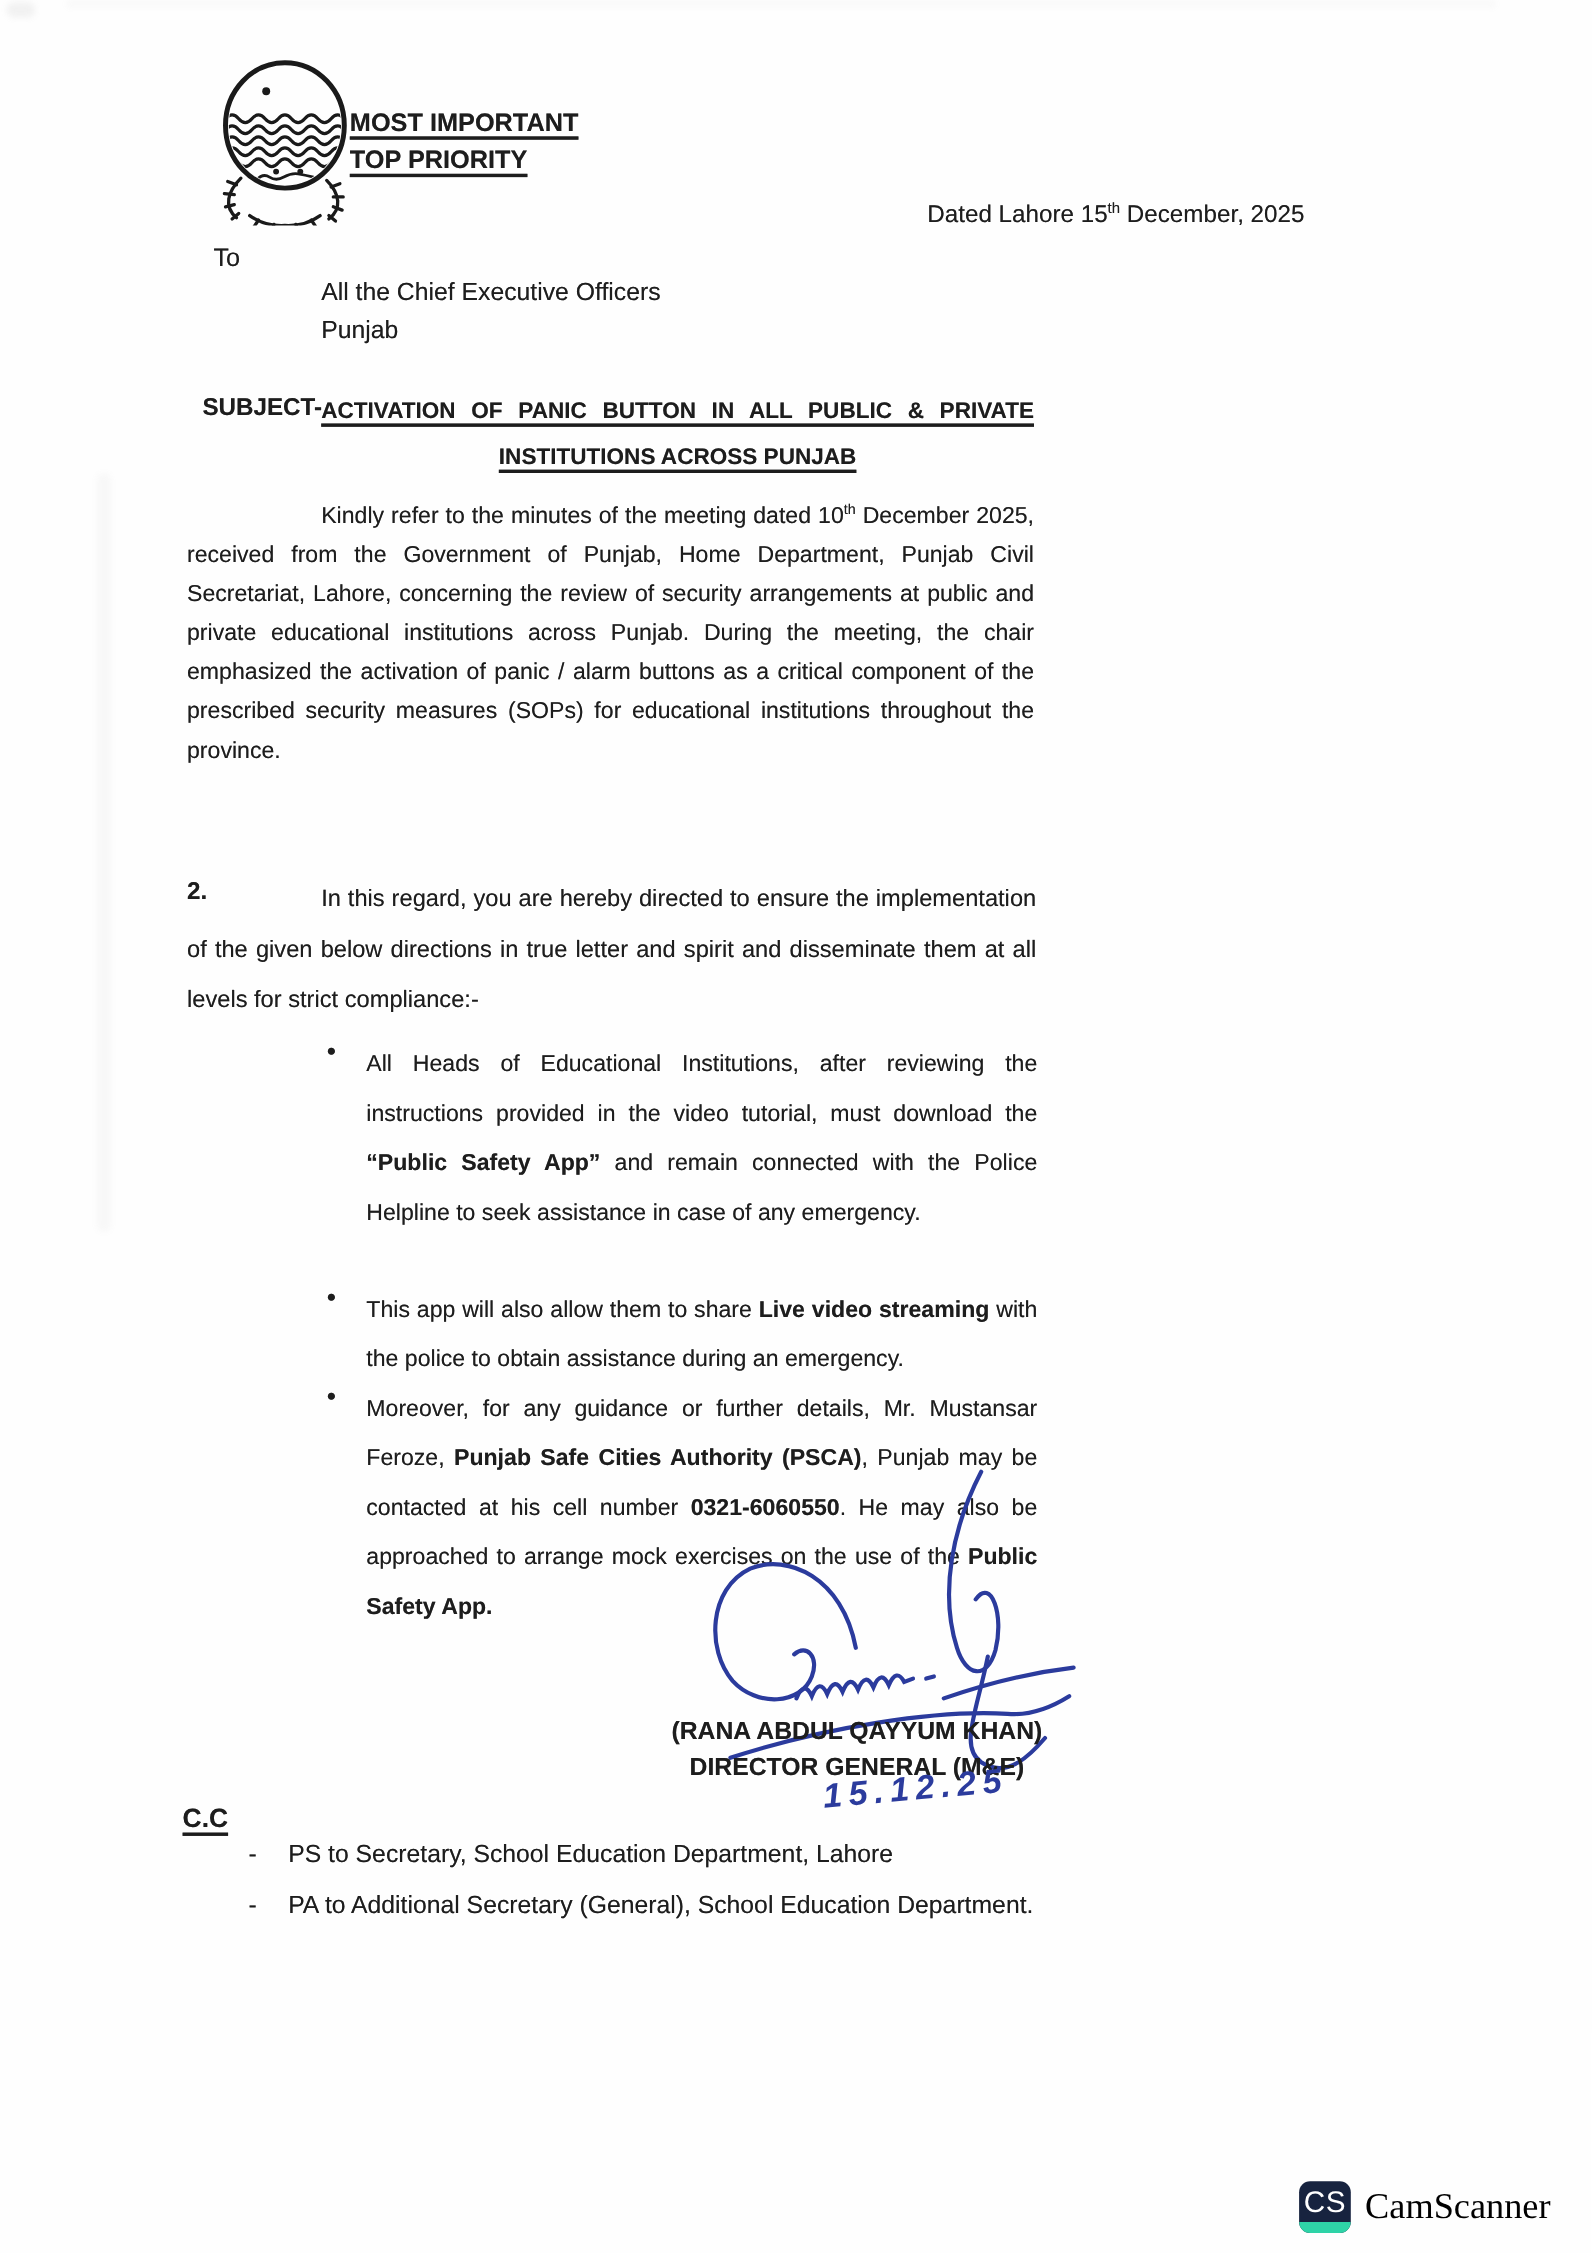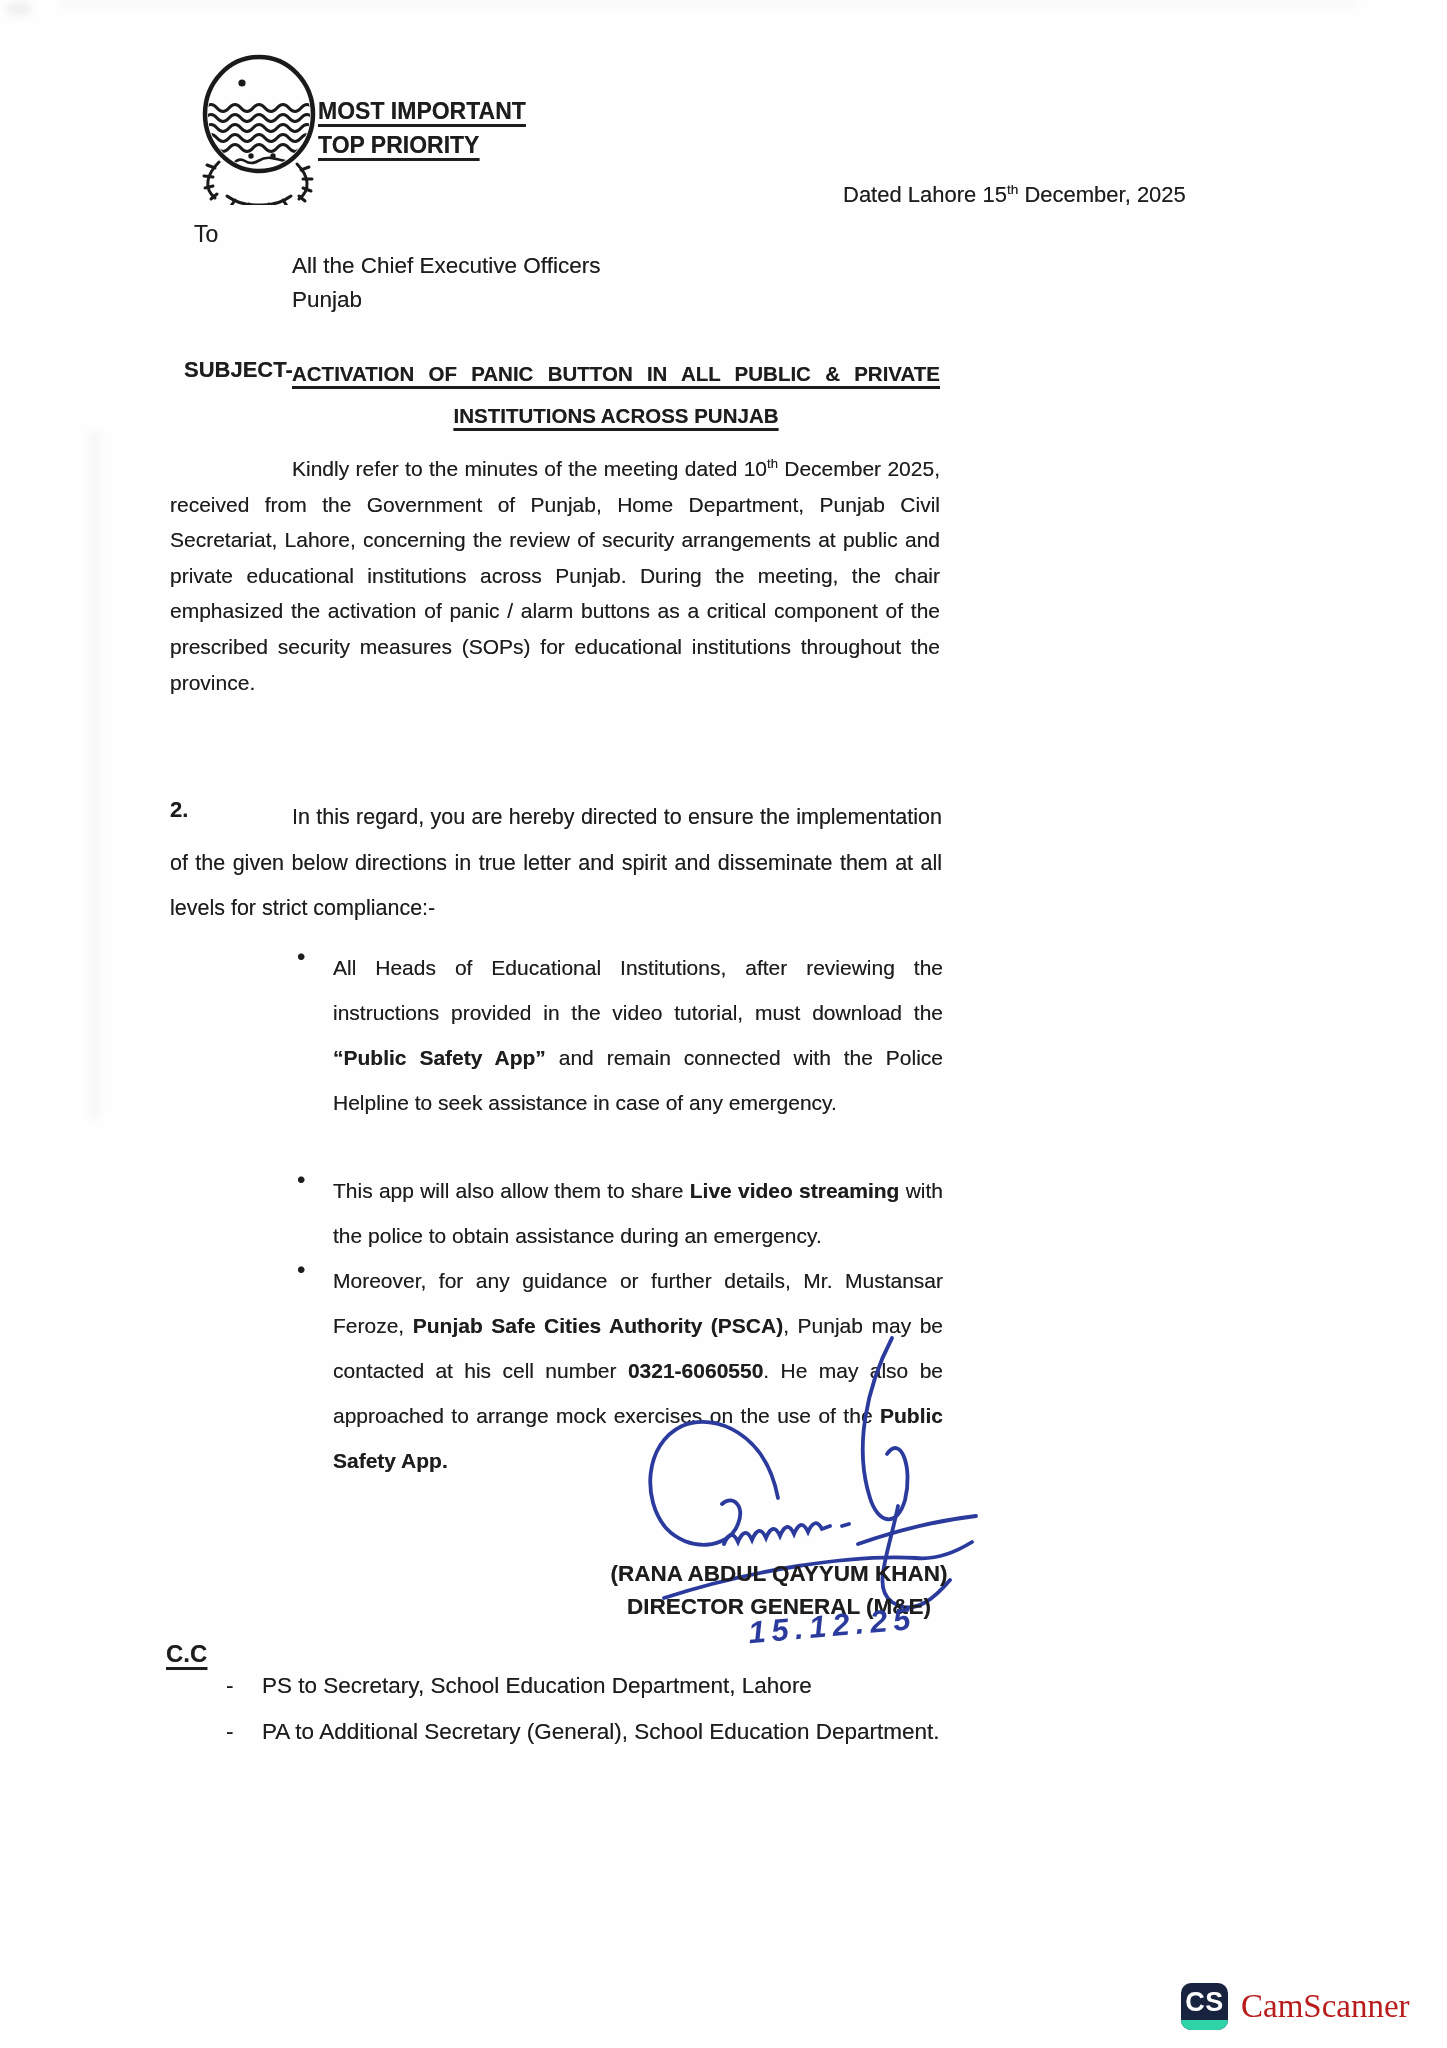--- a/index.html
+++ b/index.html
@@ -61,23 +61,23 @@
 
   
   .cc-label{position:absolute;left:166px;top:1640px;font-size:24px;font-weight:700;}
   .cc-list{position:absolute;left:226px;top:1672px;font-size:22.5px;}
   .cc-item{margin-bottom:18px;line-height:28px;}
   .cc-item .dash{display:inline-block;width:36px;}
 
   
   .camscanner{position:absolute;left:1181px;top:1983px;display:flex;align-items:center;text-shadow:none;}
   .cs-icon{position:relative;width:47px;height:47px;border-radius:10px;background:#17233f;overflow:hidden;flex:0 0 auto;}
-  .cs-icon span{display:block;text-align:center;color:#ffffff;font-weight:700;font-size:27px;line-height:38px;letter-spacing:.5px;}
+  .cs-icon span{display:block;text-align:center;color:#ffffff;font-weight:400;font-size:27px;line-height:38px;letter-spacing:.5px;}
   .cs-accent{position:absolute;left:0;bottom:0;width:100%;height:10px;background:#2ed3a7;}
-  .cs-text{margin-left:13px;font-family:"Liberation Serif",serif;font-size:33px;color:#b91c1c;}
+  .cs-text{margin-left:13px;font-family:"Liberation Serif",serif;font-size:33px;color:#000000;}
 </style>
 </head>
 <body>
 
 <div class="page">
 
   <div class="smudge left"></div>
   <div class="smudge top"></div>
   <div class="smudge corner"></div>
 

